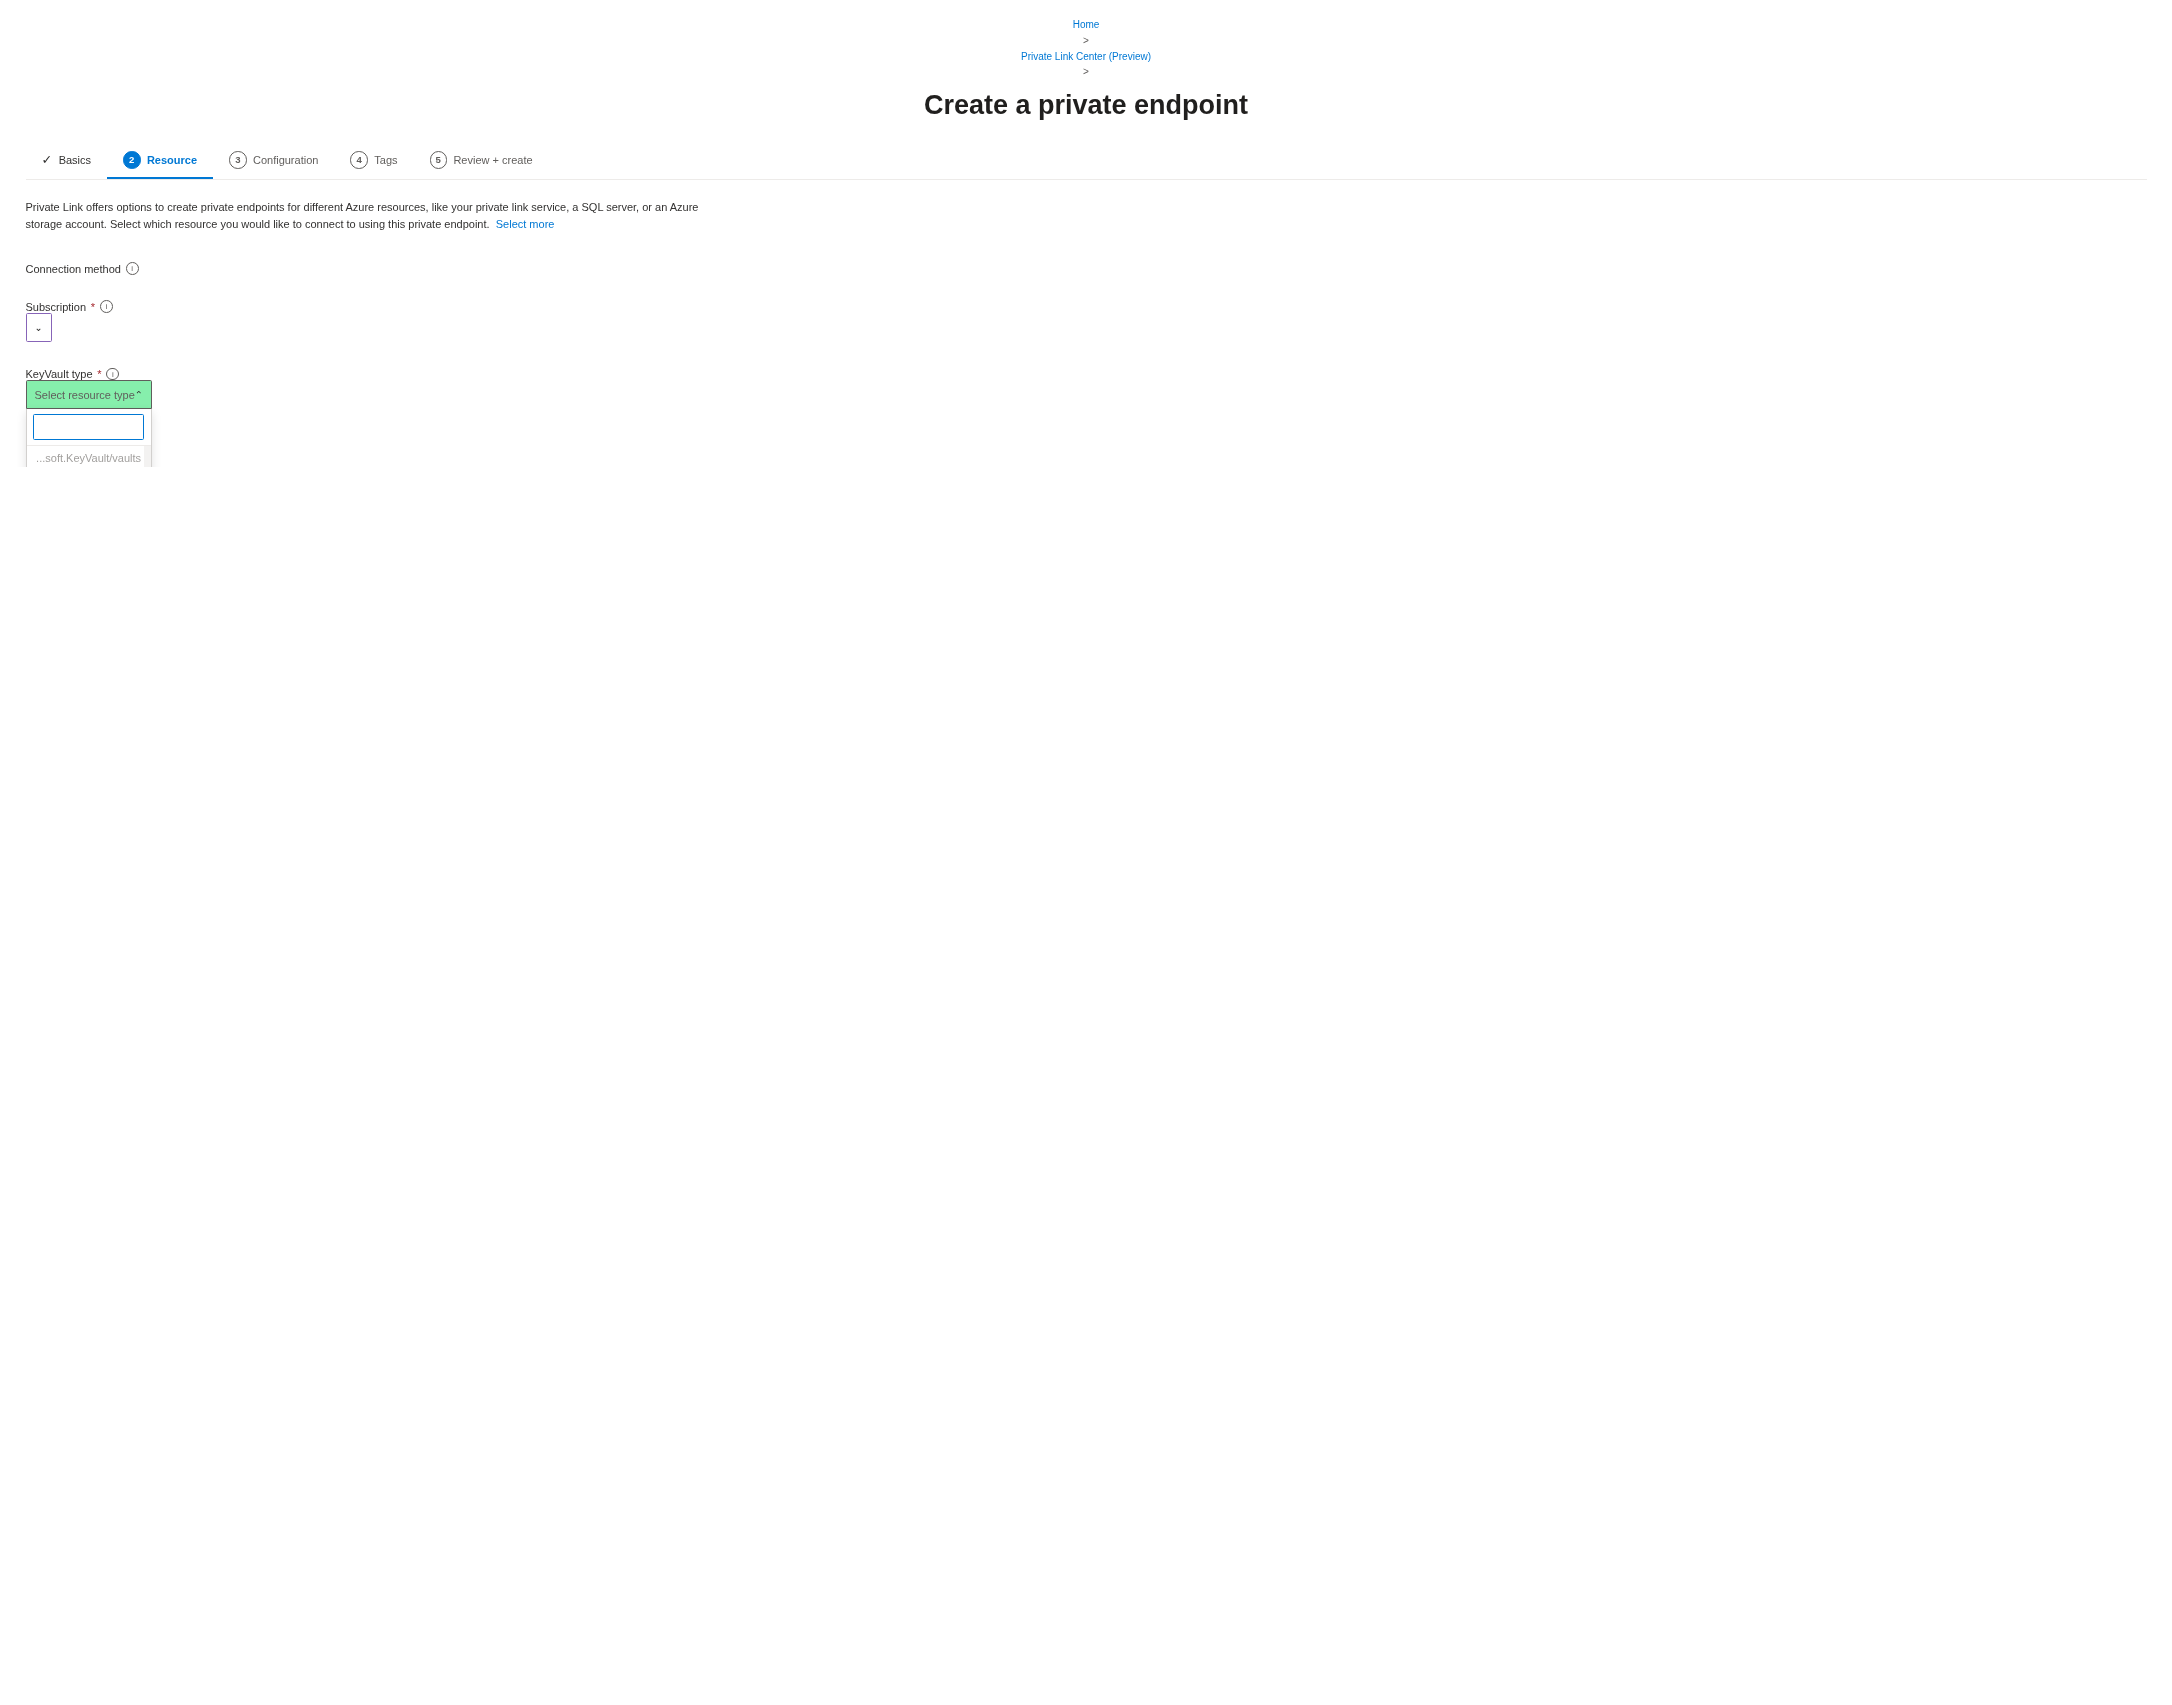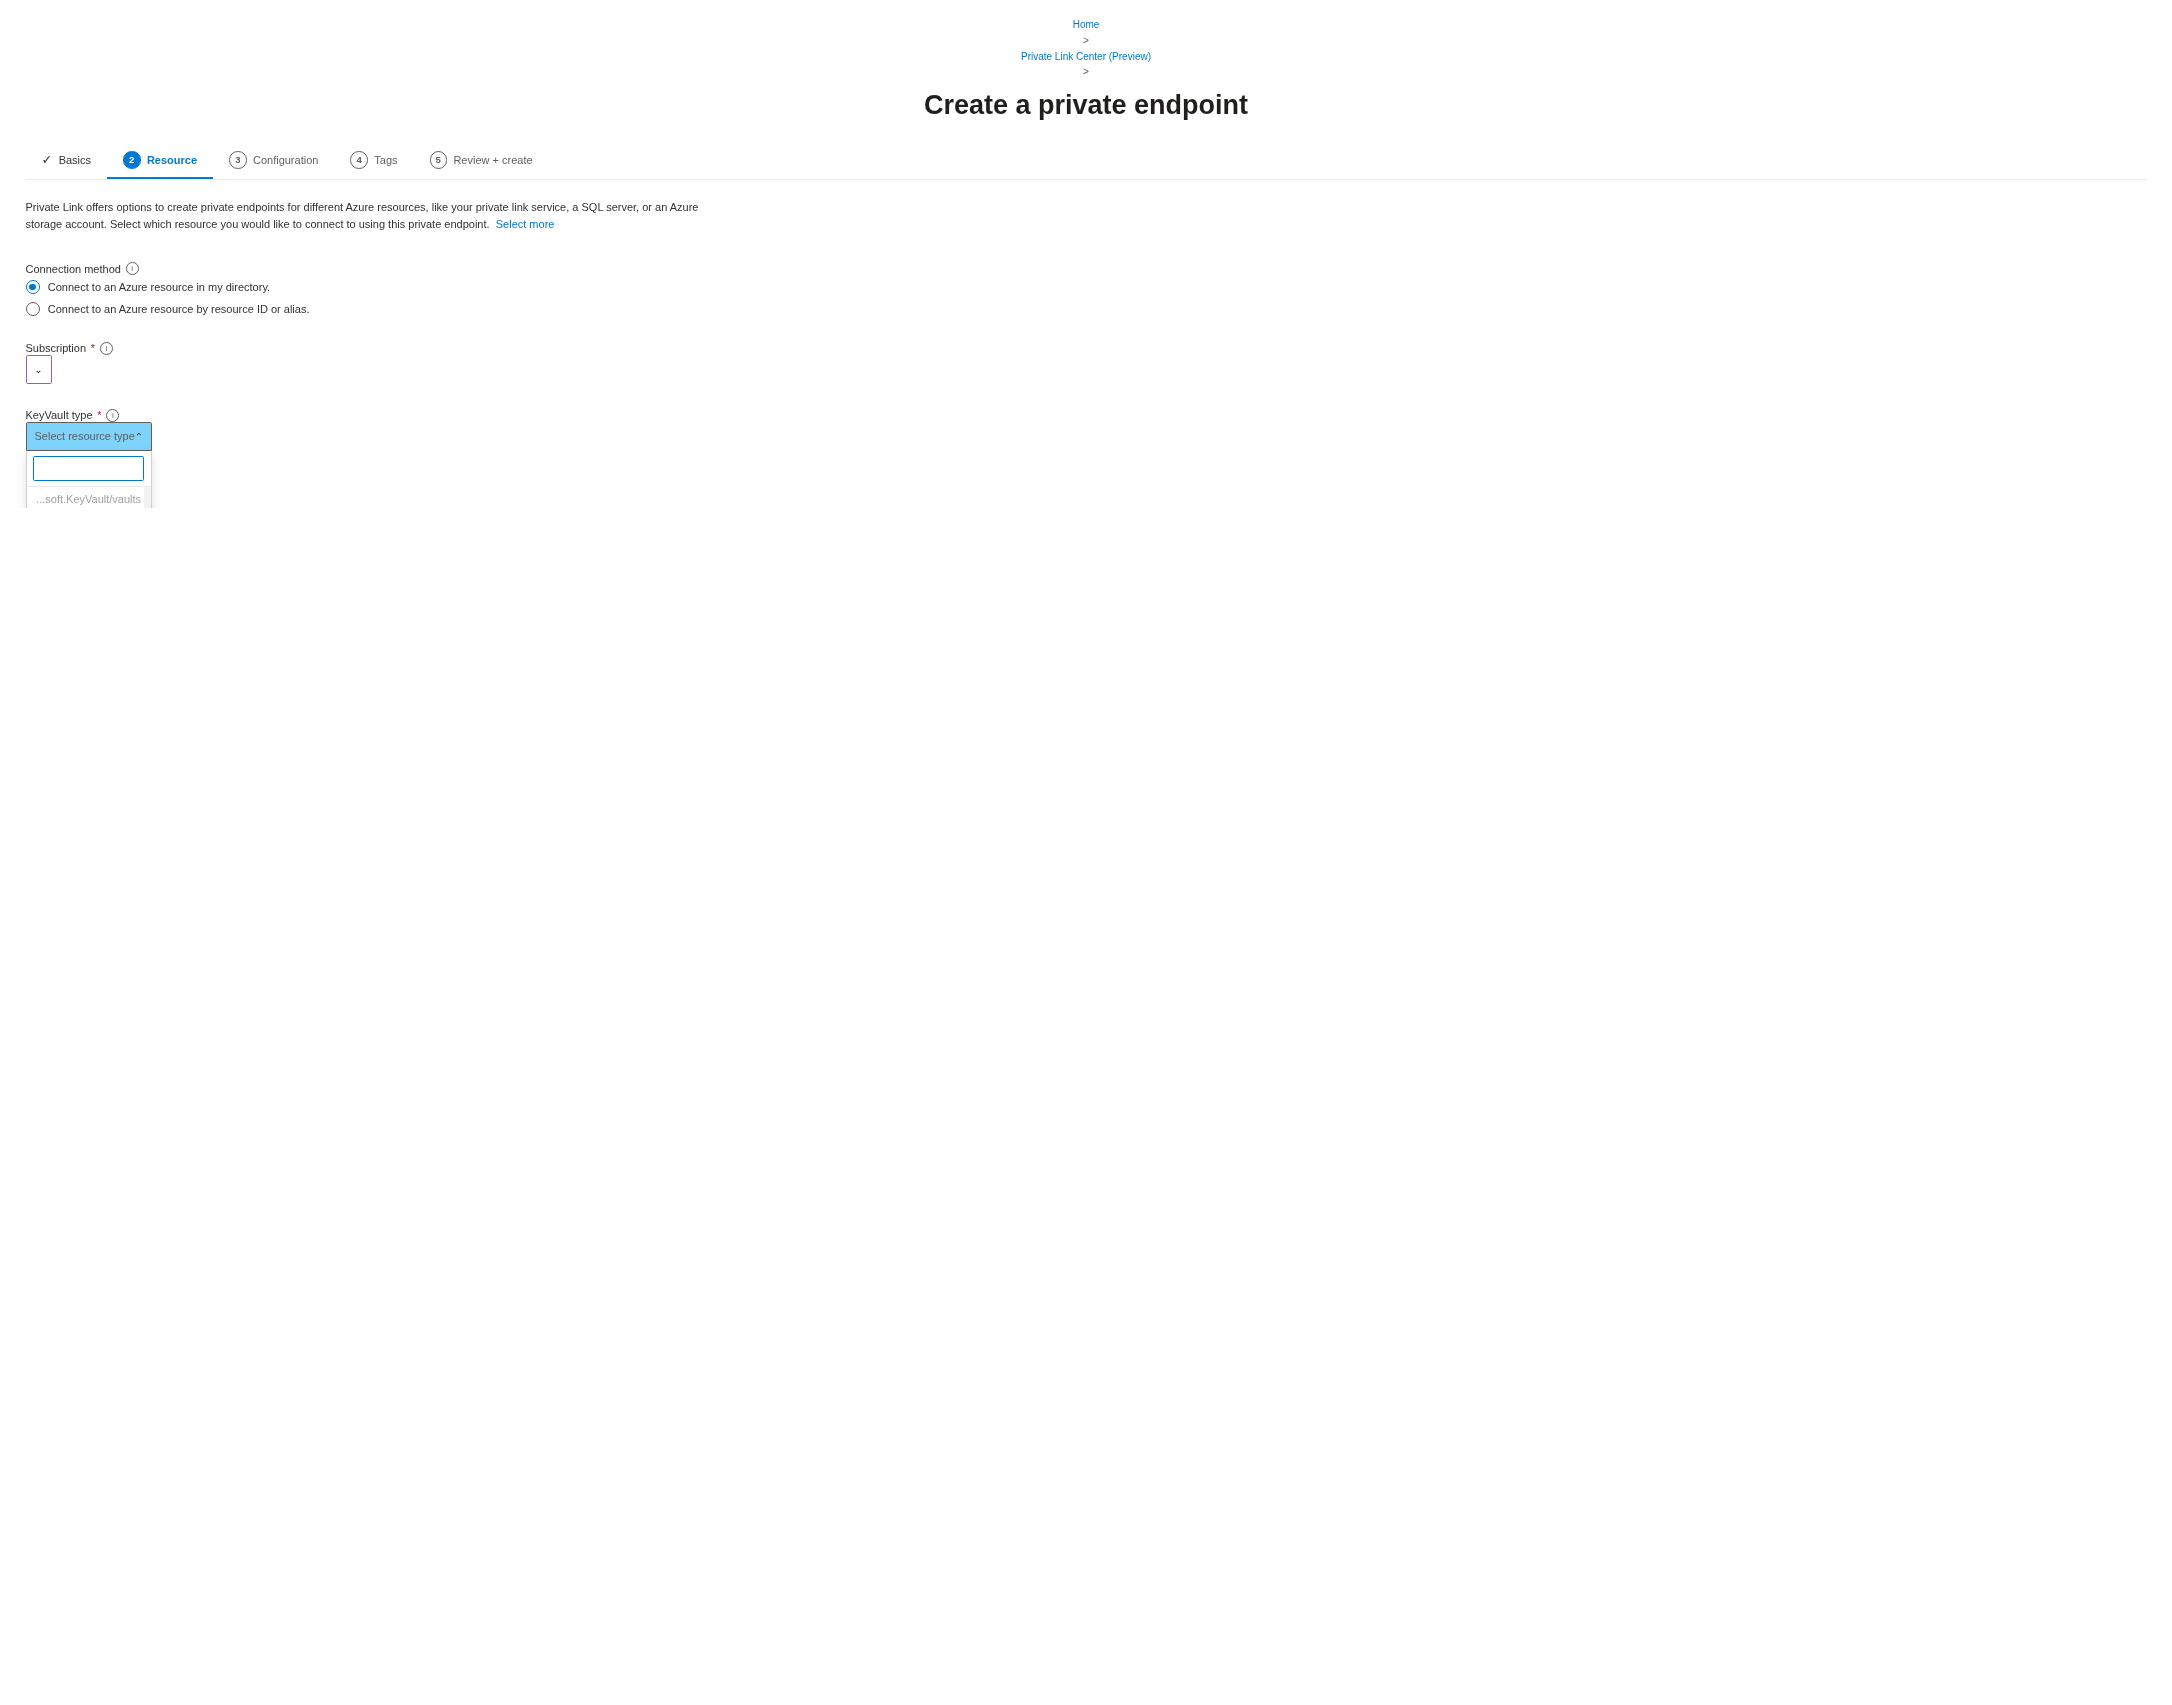--- a/index.html
+++ b/index.html
@@ -189,21 +189,21 @@
     .resource-type-select {
       width: 100%;
       height: 29px;
       border: 1.2px solid #605e5c;
       border-radius: 1.6px 1.6px 0 0;
       display: flex;
       align-items: center;
       justify-content: space-between;
       padding: 0 8px;
       cursor: pointer;
-      background: #7dd3fc;
+      background: #86efac;
       font-size: 11px;
       color: #605e5c;
     }
     .dropdown-list {
       position: absolute;
       top: 100%;
       left: 0;
       right: 0;
       background: #fff;
       border: 0.8px solid #d2d0ce;
@@ -295,32 +295,20 @@
   <span>Private Link offers options to create private endpoints for different Azure resources, like your private link service, a SQL server, or an Azure storage account. Select which resource you would like to connect to using this private endpoint.</span>
   &nbsp;<a>Select more</a>
 </p>
 
 <div class="form-section">
 
   <div class="form-row">
     <div class="form-label">
       <span>Connection method</span>
       <div class="info-icon">i</div>
-    </div>
-    <div class="form-control-area">
-      <div class="radio-group">
-        <label class="radio-option">
-          <div class="radio-circle selected"></div>
-          <span>Connect to an Azure resource in my directory.</span>
-        </label>
-        <label class="radio-option">
-          <div class="radio-circle unselected"></div>
-          <span>Connect to an Azure resource by resource ID or alias.</span>
-        </label>
-      </div>
     </div>
   </div>
 
   <div class="form-row">
     <div class="form-label">
       <span>Subscription</span>
       <span class="required"> *</span>
       <div class="info-icon">i</div>
     </div>
     <div class="form-control-area">

